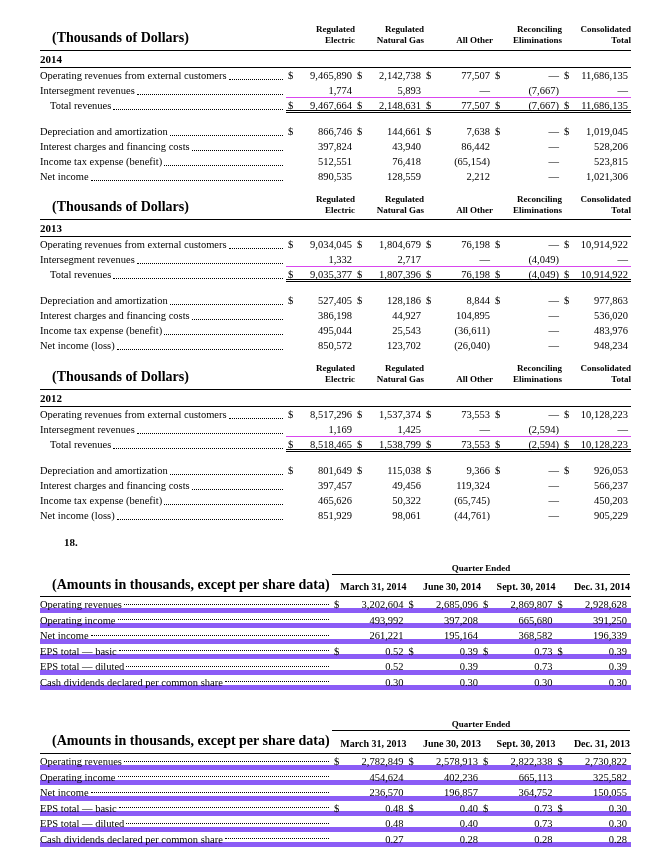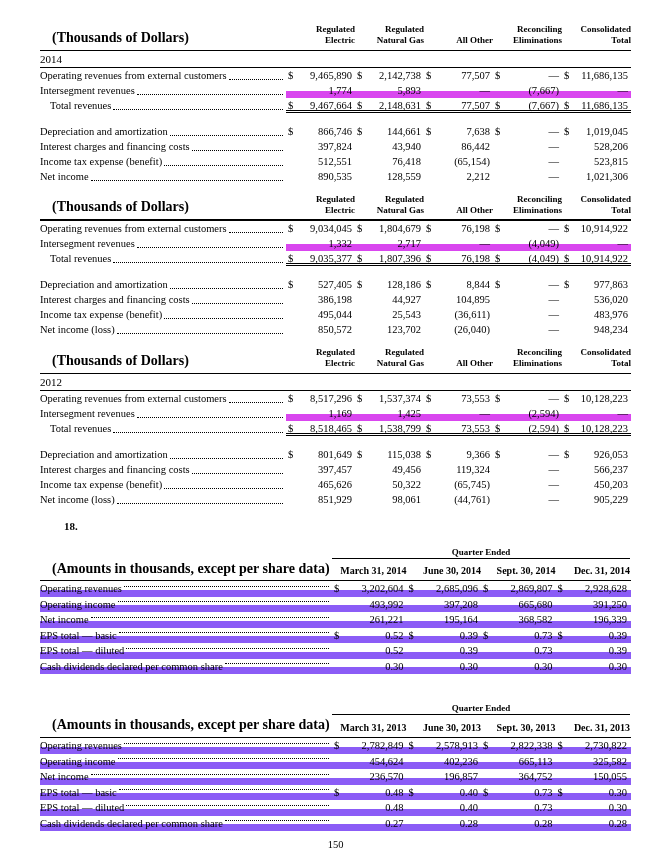--- a/index.html
+++ b/index.html
@@ -21,38 +21,38 @@
   .seg .vcol { flex: 0 0 69px;  min-width: 0; }
   .qt  .lcol { flex: 0 0 292px; min-width: 0; }
   .qt  .vcol { flex: 0 0 74.5px; min-width: 0; }
 
   
   .head { align-items: flex-end; padding-bottom: 3px; }
   .corner { font-weight: bold; font-size: 14px; line-height: 1.2; padding-left: 12px; }
   .colhead { font-weight: bold; font-size: 9px; line-height: 1.25; text-align: right; white-space: pre-line; }
   .qcolhead { white-space: nowrap; font-size: 10px; }
   .hrule { border-bottom: 1px solid #000; width: 100%; }
-  .yearrow { font-weight: normal; font-size: 11px; line-height: 16px; height: 16px; }
+  .yearrow { font-weight: bold; font-size: 11px; line-height: 16px; height: 16px; }
 
   
   .datarow { font-size: 10.5px; line-height: 15px; height: 15px; text-align: center; }
   .lab { display: flex; }
   .lbl { white-space: nowrap; }
   .ind .lbl { padding-left: 10px; }
   .leader { flex: 1 1 auto; border-bottom: 1px dotted #000; margin: 0 3px 3px 2px; }
   .vcell { display: flex; padding: 0 3px 0 2px; }
   .num { margin-left: auto; }
-  .u1 { border-bottom: 7px solid #d946ef; }
+  .u1 { border-bottom: 1px solid #d946ef; }
   .u2 { border-bottom: 3px double #000; }
   .spacer { height: 11px; }
 
   
   .grouprow { margin-bottom: 2px; }
   .qspan { flex: 0 0 298px; text-align: center; font-weight: bold; font-size: 9px; line-height: 12px; border-bottom: 1px solid #000; }
-  .qrow { height: 15.5px; line-height: 15.5px; border-bottom: 7px solid #8b5cf6; }
+  .qrow { height: 15.5px; line-height: 15.5px; border-bottom: 5px solid #8b5cf6; }
 
   
   .sec-head { display: flex; font-weight: bold; font-size: 11px; line-height: 15px; margin: 12px 0 12px 0; }
   .sec-num { flex: 0 0 23px; margin-left: 24px; }
 
   
   .pageno { position: absolute; left: 0; right: 0; bottom: 18px; text-align: center; font-size: 10.5px; }
 </style>
 </head>
 <body>
@@ -247,20 +247,21 @@
 Electric</div>
           <div class="vcol colhead">Regulated
 Natural Gas</div>
           <div class="vcol colhead">All Other</div>
           <div class="vcol colhead">Reconciling
 Eliminations</div>
           <div class="vcol colhead">Consolidated
 Total</div>
         </div>
         <div class="hrule"></div>
+        <div class="yearrow">2013</div>
         <div class="hrule"></div>
         <div class="row datarow">
           <div class="lcol lab">
             <span class="lbl">Operating revenues from external customers</span>
             <span class="leader"></span>
           </div>
           <div class="vcol vcell">
             <span class="dollar">$</span>
             <span class="num">9,034,045</span>
           </div>
@@ -861,15 +862,14 @@
           <div class="vcol vcell">
             <span class="num">0.28</span>
           </div>
           <div class="vcol vcell">
             <span class="num">0.28</span>
           </div>
         </div>
       </div>
     </div>
 
-  <div class="pageno">150</div>
 
 </div>
 
 </body></html>

